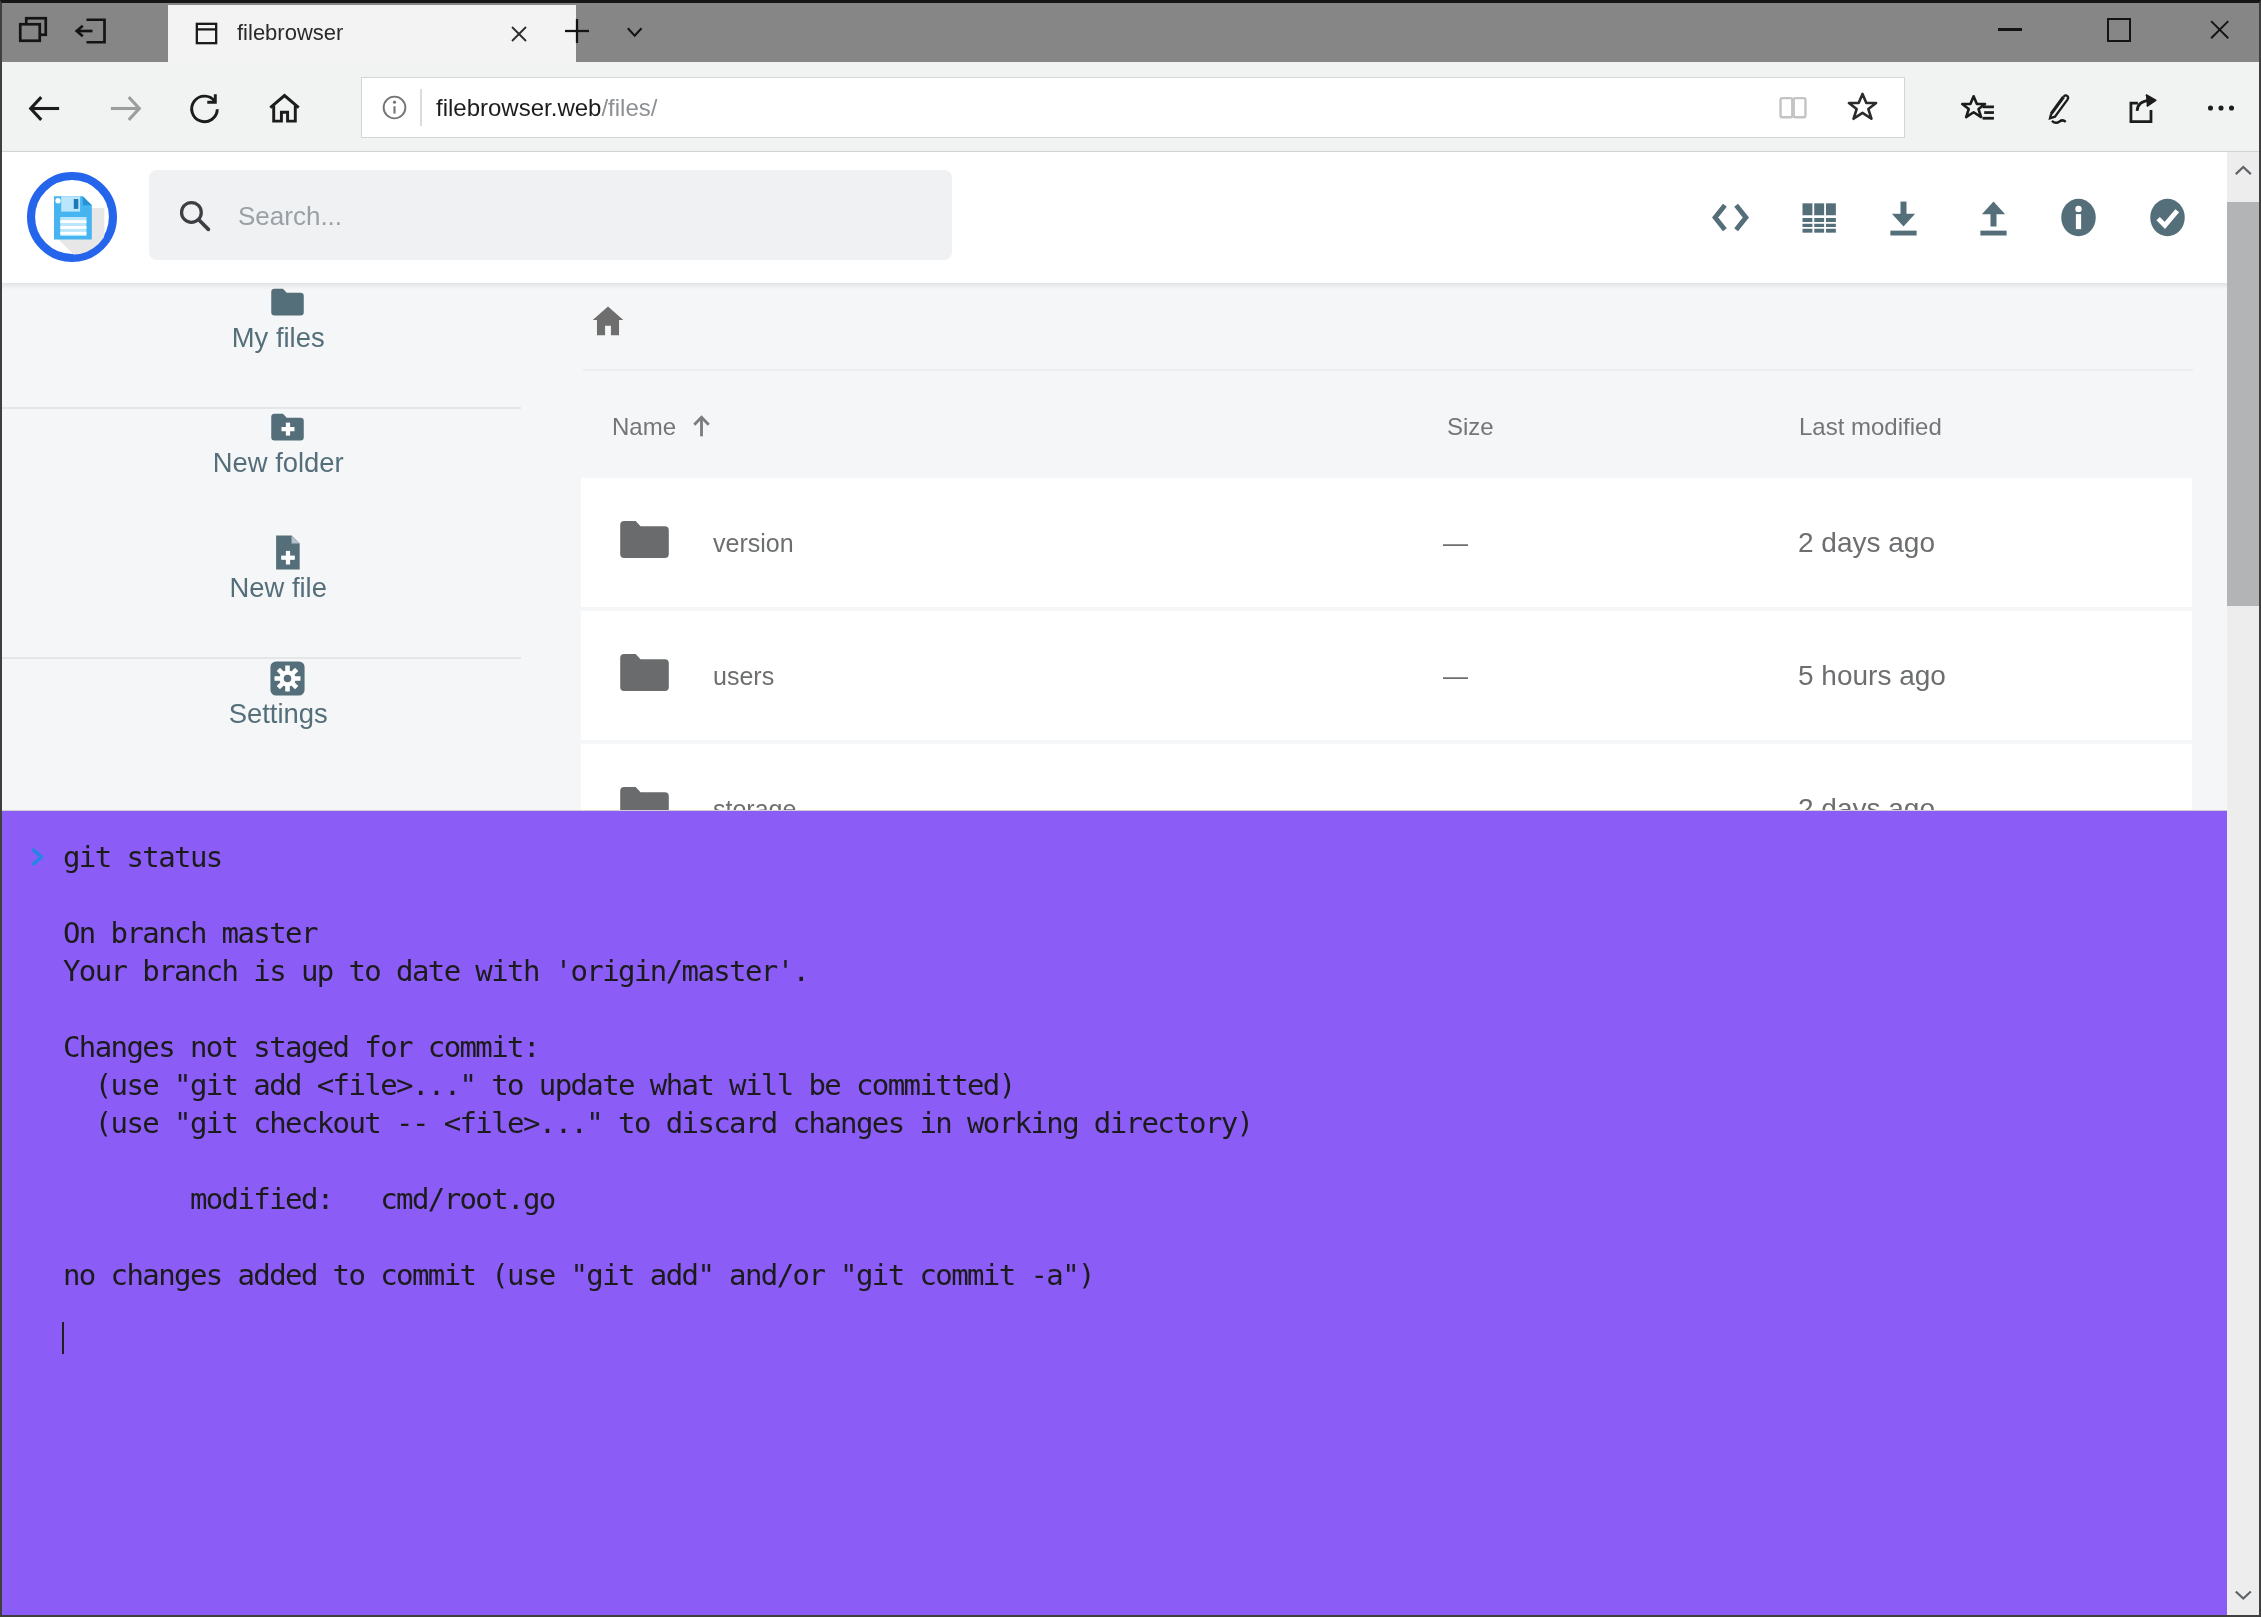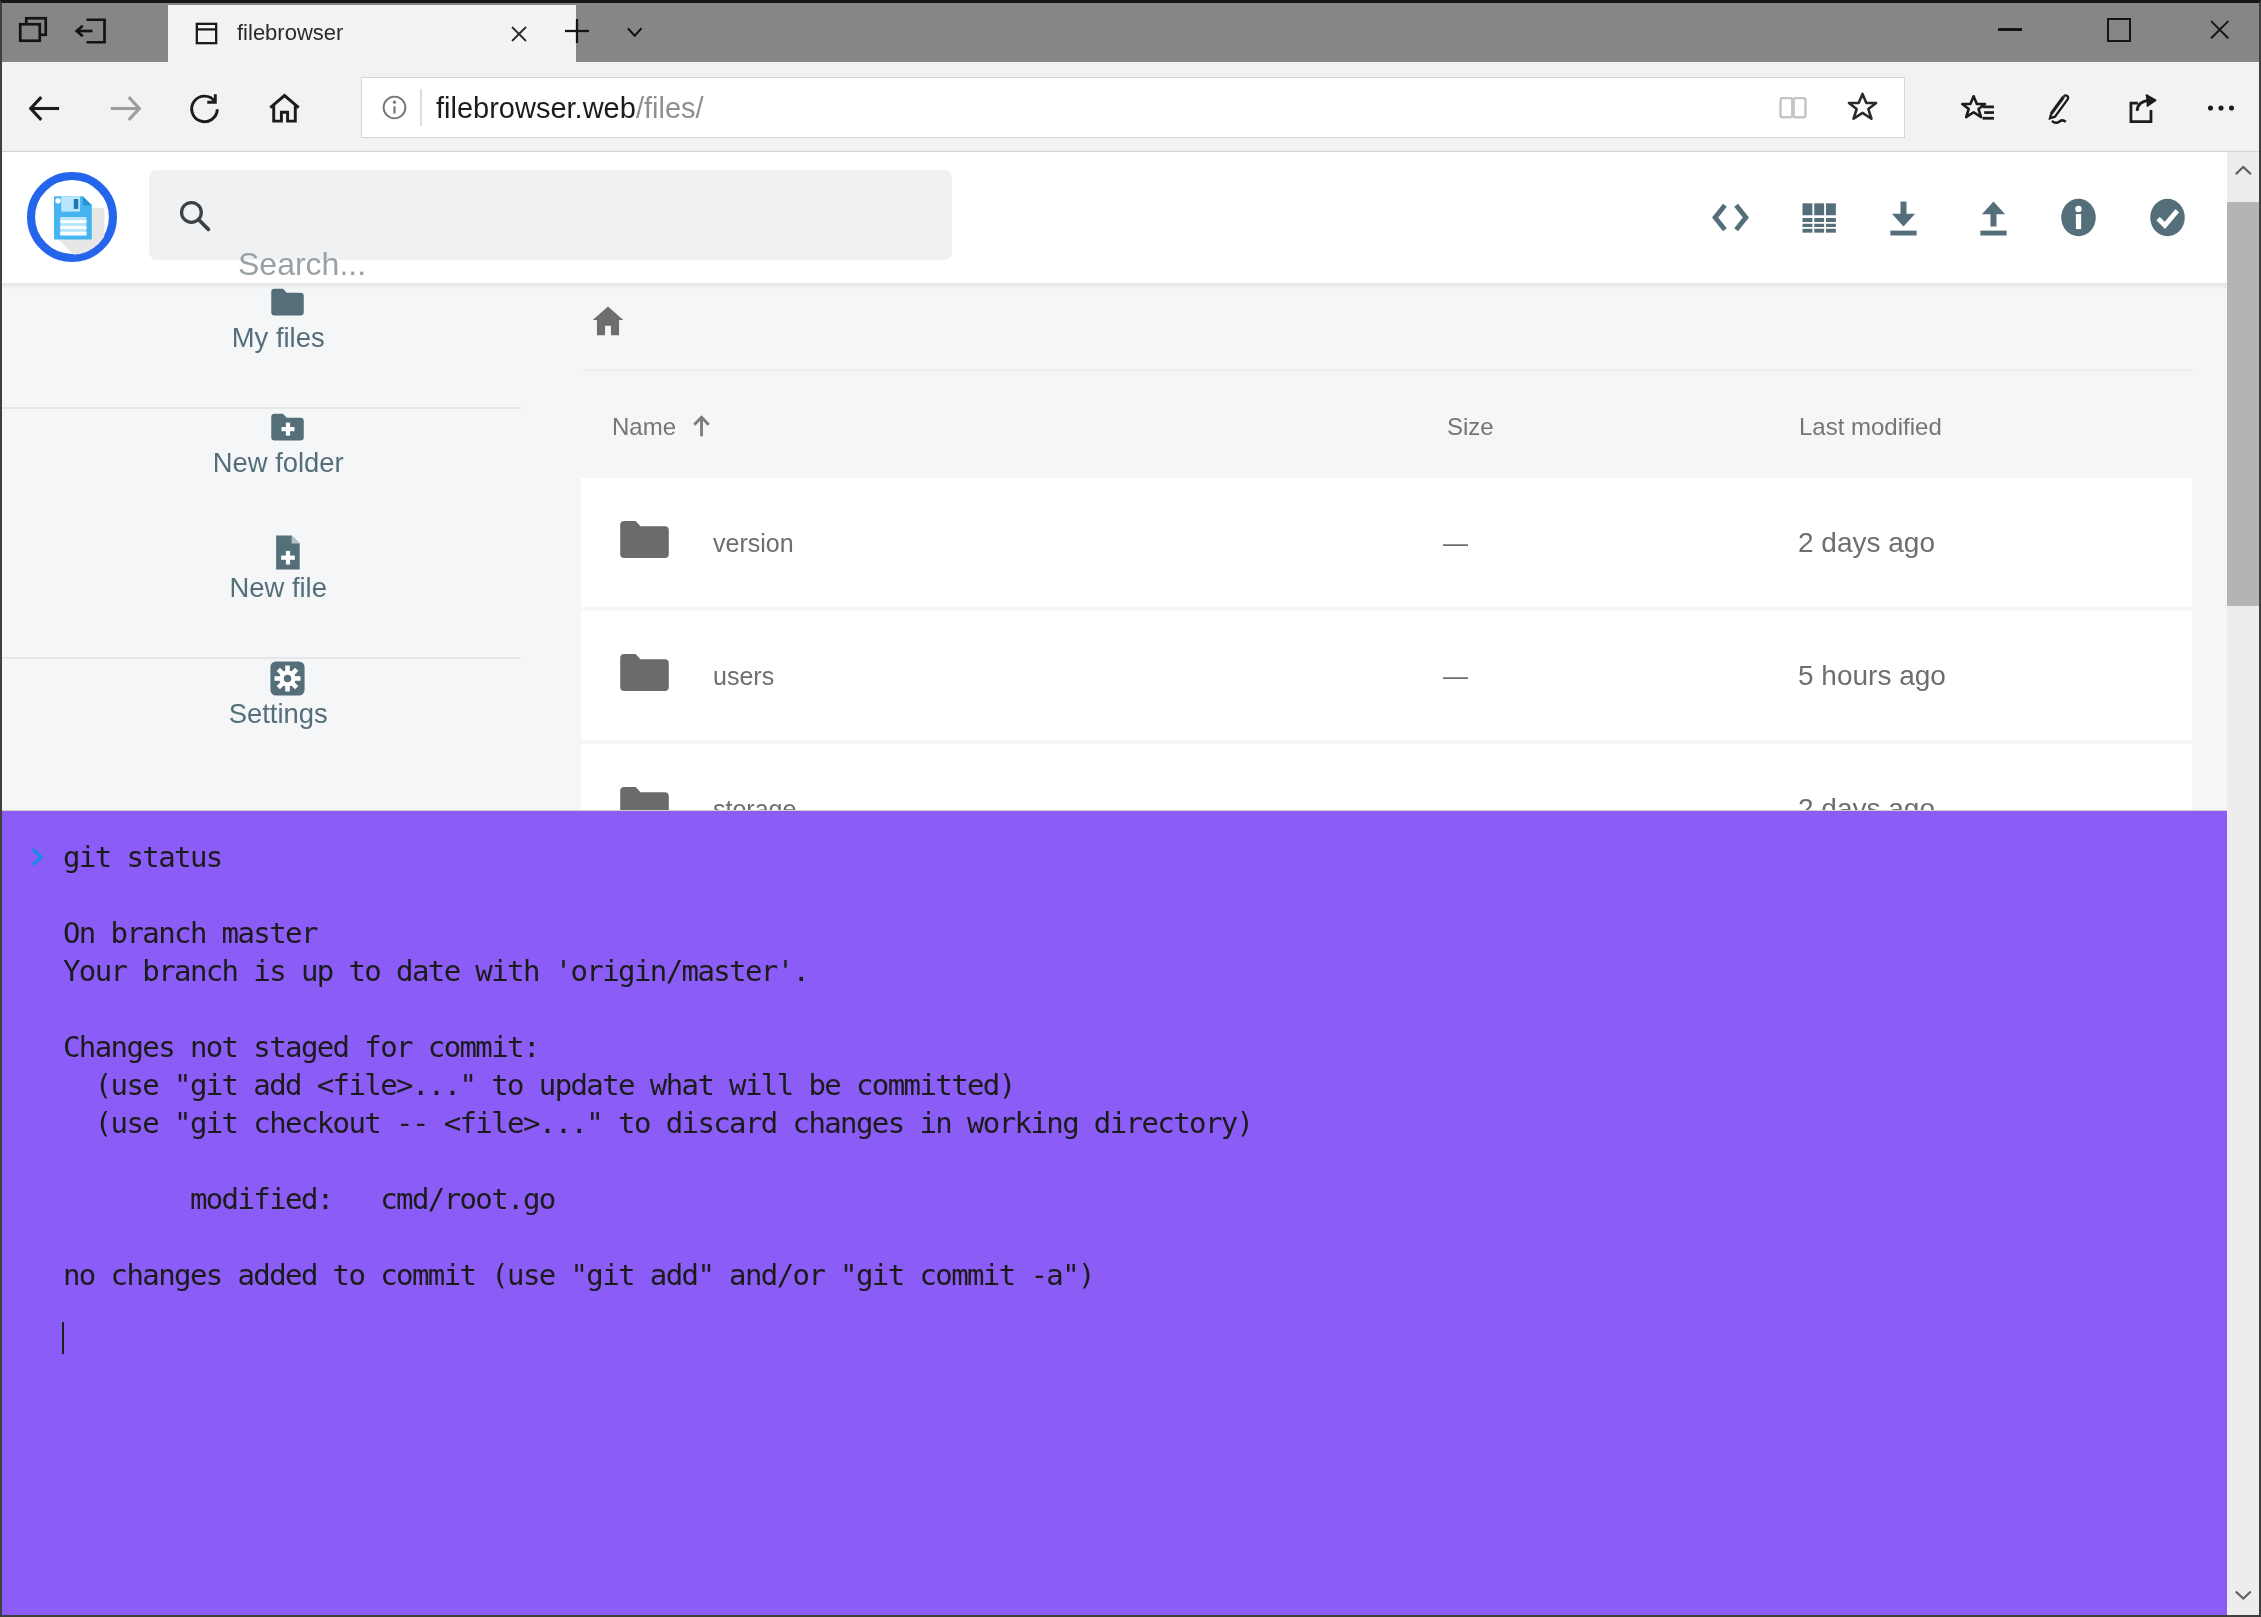--- a/index.html
+++ b/index.html
@@ -16,31 +16,31 @@
   .tabbar{left:0;top:0;width:2261px;height:62px;background:#868686;}
   .tab{left:132px;top:4.8px;width:408px;height:57px;background:#f3f3f3;display:flex;align-items:center;margin-left:36px;}
   .tab-title{font-size:22px;color:#2a2a2a;margin-left:16px;white-space:nowrap;}
   .tb-btn{display:flex;align-items:center;justify-content:center;width:39px;height:48px;top:7.3px;}
   .winctl{display:flex;align-items:center;justify-content:center;width:52px;height:53px;top:3.2px;}
 
   
   .navbar{left:0;top:62px;width:2261px;height:90px;background:#f1f2f2;border-bottom:1.6px solid #d9d9d9;box-sizing:border-box;}
   .nav-btn{display:flex;align-items:center;justify-content:center;width:52px;height:52px;top:82px;}
   .addressbar{left:361px;top:77px;width:1544px;height:61px;background:#fff;border:1.6px solid #d5d5d5;box-sizing:border-box;}
-  .url{position:absolute;left:74px;top:50%;transform:translateY(-50%);font-size:29px;white-space:nowrap;}
+  .url{position:absolute;left:74px;top:50%;transform:translateY(-50%);font-size:24px;white-space:nowrap;}
   .url .host{color:#1c1c1e;}
   .url .path{color:#8d9093;}
   .vsep{position:absolute;left:58px;top:10.5px;width:1.6px;height:37px;background:#dcdcdc;}
 
   
   .appbg{left:0;top:152px;width:2261px;height:1465px;background:#f5f6f7;}
   .appheader{left:0;top:152px;width:2261px;height:131px;background:#fff;box-shadow:0 2.4px 5.7px rgba(0,0,0,.10);z-index:2;}
   .searchbar{position:absolute;left:149px;top:18px;width:803px;height:90px;background:#f0f1f3;border-radius:8px;}
   .searchbar input{position:absolute;left:87px;top:0;width:694px;height:90px;border:none;background:transparent;outline:none;
-                   font-size:32px;color:#3c4043;font-family:"Liberation Sans",sans-serif;margin-top:48px;}
+                   font-size:26px;color:#3c4043;font-family:"Liberation Sans",sans-serif;}
   .searchbar input::placeholder{color:#99a0a6;}
   .hdr-ic{position:absolute;top:194px;width:47px;height:47px;display:flex;align-items:center;justify-content:center;z-index:3;}
 
   
   .side-item{left:0;width:529px;height:124px;display:flex;align-items:center;z-index:1;flex-direction:column;}
   .side-item .lbl{font-size:27.4px;color:#546e7a;margin-left:27.4px;}
   .side-item .ic{margin-left:45px;width:39px;height:39px;}
   .side-div{left:0;width:521px;height:1.6px;background:#e4e6e8;z-index:1;}
 
   

